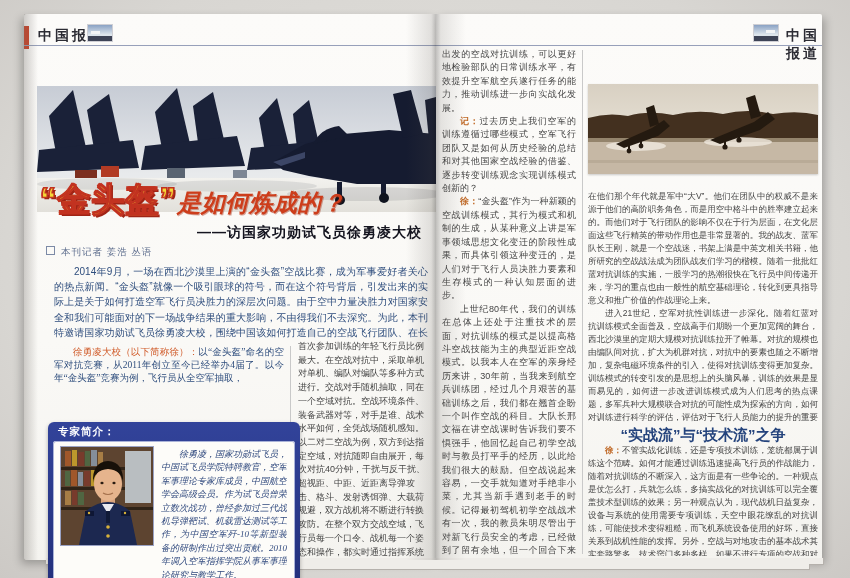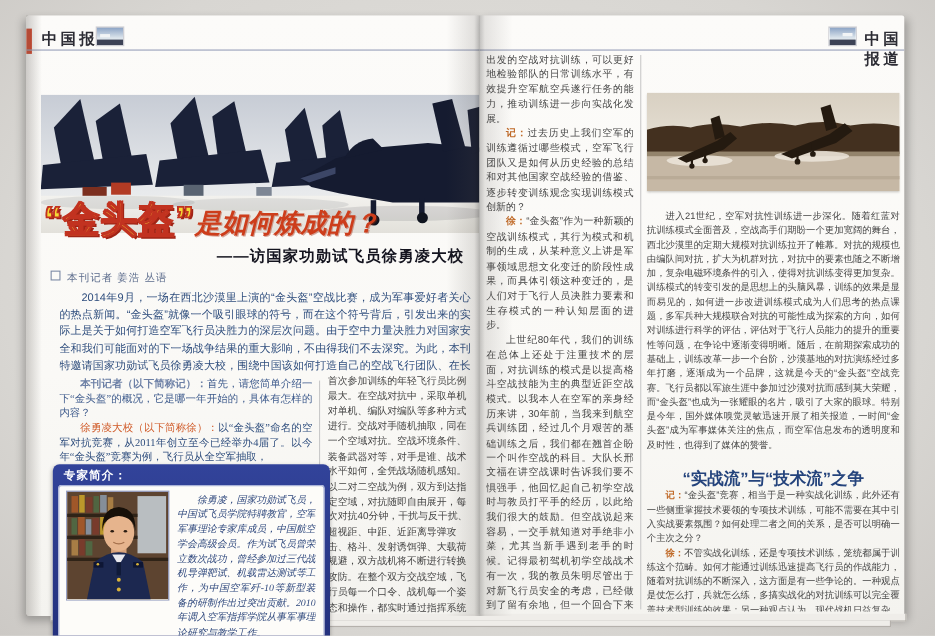--- a/index.html
+++ b/index.html
@@ -154,21 +154,20 @@
 
     <div class="byline">
       <span class="sq"></span><span>本刊记者  姜浩  丛语</span>
     </div>
 
     <div class="intro">2014年9月，一场在西北沙漠里上演的“金头盔”空战比赛，成为军事爱好者关心的热点新闻。“金头盔”就像一个吸引眼球的符号，而在这个符号背后，引发出来的实际上是关于如何打造空军飞行员决胜力的深层次问题。由于空中力量决胜力对国家安全和我们可能面对的下一场战争结果的重大影响，不由得我们不去深究。为此，本刊特邀请国家功勋试飞员徐勇凌大校，围绕中国该如何打造自己的空战飞行团队、在长期和平大环境下如何保持飞行员的血性和搏杀技能，如何打造紧贴实战的空战训练平台，如何打造飞行员的空战决胜力等关键问题，请他畅谈了自己的独到见解。</div>
 
     <div class="colrule-l"></div>
 
     <div class="lcol1">
-      <p class="qa-q"><span class="pfx">本刊记者（以下简称记）：</span><span>首先，请您简单介绍一下“金头盔”的概况，它是哪一年开始的，具体有怎样的内容？</span></p>
       <p class="qa-a"><span class="pfx">徐勇凌大校（以下简称徐）：</span><span>以“金头盔”命名的空军对抗竞赛，从2011年创立至今已经举办4届了。以今年“金头盔”竞赛为例，飞行员从全空军抽取，</span></p>
     </div>
 
     <div class="lcol2">首次参加训练的年轻飞行员比例最大。在空战对抗中，采取单机对单机、编队对编队等多种方式进行。交战对手随机抽取，同在一个空域对抗。空战环境条件、装备武器对等，对手是谁、战术水平如何，全凭战场随机感知。以二对二空战为例，双方到达指定空域，对抗随即自由展开，每次对抗40分钟，干扰与反干扰、超视距、中距、近距离导弹攻击、格斗、发射诱饵弹、大载荷规避，双方战机将不断进行转换攻防。在整个双方交战空域，飞行员每一个口令、战机每一个姿态和操作，都实时通过指挥系统传到指挥大厅，由雷达、导弹、空战等专家组成的综合评估组，依据实时回传数据信息，运用新型评估系统进行综合评估，保证空战对抗精确、公开、透明。通过这种完全从实战化条件</div>
 
     <div class="expert">
       <div class="expert-label">专家简介：</div>
       <div class="expert-inner">
         <div class="expert-photo">
           <svg width="92" height="98" viewBox="0 0 92 98" preserveAspectRatio="none">
@@ -272,26 +271,26 @@
           <polygon points="158,14 167,11 173,32 163,35"></polygon>
           <rect x="136" y="54" width="2" height="8"></rect>
             <rect x="150" y="46" width="2" height="9"></rect>
           <circle cx="137" cy="63" r="2.6"></circle>
             <circle cx="151" cy="56" r="2.6"></circle>
         </g>
       </svg>
     </div>
 
     <div class="rmain">
+      <p><span>在他们那个年代就是军中“大V”。他们在团队中的权威不是来源于他们的高阶职务角色，而是用空中格斗中的胜率建立起来的。而他们对于飞行团队的影响不仅在于行为层面，在文化层面这些飞行精英的带动作用也是非常显著的。我的战友、蓝军队长王刚，就是一个空战迷，书架上满是中英文相关书籍，他所研究的空战战法成为团队战友们学习的楷模。随着一批批红蓝对抗训练的实施，一股学习的热潮很快在飞行员中间传递开来，学习的重点也由一般性的航空基础理论，转化到更具指导意义和推广价值的作战理论上来。</span></p>
       <p class="indent"><span>进入21世纪，空军对抗性训练进一步深化。随着红蓝对抗训练模式全面普及，空战高手们期盼一个更加宽阔的舞台，西北沙漠里的定期大规模对抗训练拉开了帷幕。对抗的规模也由编队间对抗，扩大为机群对抗，对抗中的要素也随之不断增加，复杂电磁环境条件的引入，使得对抗训练变得更加复杂。训练模式的转变引发的是思想上的头脑风暴，训练的效果是显而易见的，如何进一步改进训练模式成为人们思考的热点课题，多军兵种大规模联合对抗的可能性成为探索的方向，如何对训练进行科学的评估，评估对于飞行人员能力的提升的重要性等问题，在争论中逐渐变得明晰。随后，在前期探索成功的基础上，训练改革一步一个台阶，沙漠基地的对抗演练经过多年打磨，逐渐成为一个品牌，这就是今天的“金头盔”空战竞赛。飞行员都以军旅生涯中参加过沙漠对抗而感到莫大荣耀，而“金头盔”也成为一张耀眼的名片，吸引了大家的眼球。特别是今年，国外媒体嗅觉灵敏迅速开展了相关报道，一时间“金头盔”成为军事媒体关注的焦点，而空军信息发布的透明度和及时性，也得到了媒体的赞誉。</span></p>
     </div>
 
     <div class="s2-head">“实战流”与“技术流”之争</div>
 
     <div class="rqa">
-      <p class="indent"><span class="pfx-o">记：</span><span>“金头盔”竞赛，相当于是一种实战化训练，此外还有一些侧重掌握技术要领的专项技术训练，可能不需要在其中引入实战要素氛围？如何处理二者之间的关系，是否可以明确一个主次之分？</span></p>
       <p class="indent"><span class="pfx-o">徐：</span><span>不管实战化训练，还是专项技术训练，笼统都属于训练这个范畴。如何才能通过训练迅速提高飞行员的作战能力，随着对抗训练的不断深入，这方面是有一些争论的。一种观点是仗怎么打，兵就怎么练，多搞实战化的对抗训练可以完全覆盖技术型训练的效果；另一种观点认为，现代战机日益复杂，设备与系统的使用需要专项训练，天空中眼花缭乱的对抗训练，可能使技术变得粗糙，而飞机系统设备使用的好坏，直接关系到战机性能的发挥。另外，空战与对地攻击的基本战术其实套路繁多，技术窍门多种多样，如果不进行专项的空战和对地攻击训练，一味的追求规模上的轰轰烈烈，可能最终丢掉了空战的技术细节。</span></p>
     </div>
   </div>
 
   <div class="edge-curl"></div>
   <div class="gutter"></div>
 </div>
 
 </body></html>

